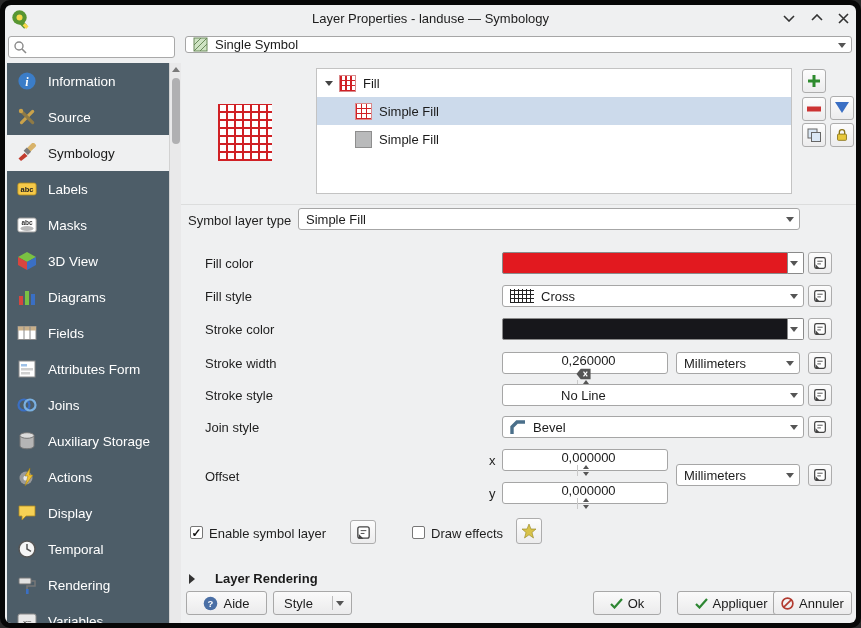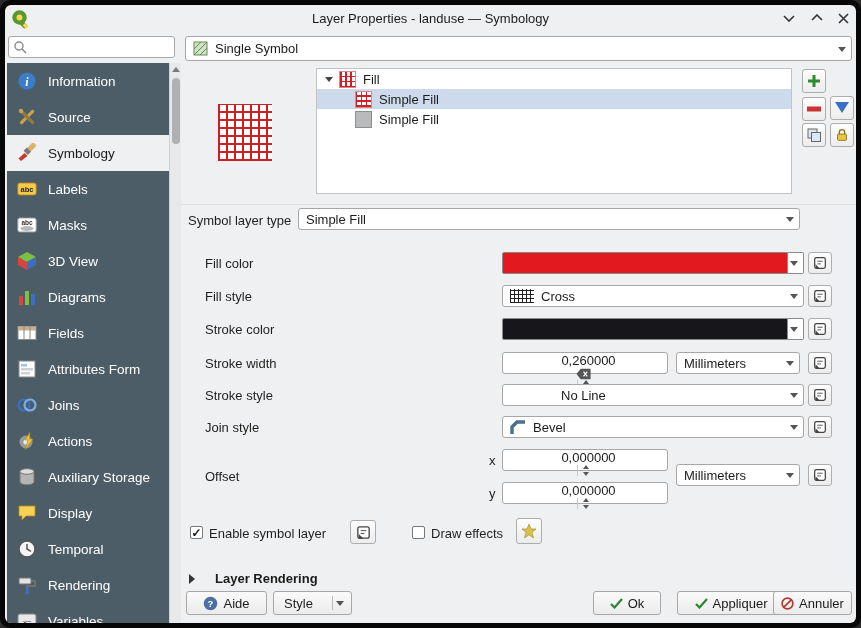--- a/index.html
+++ b/index.html
@@ -17,21 +17,21 @@
   
   .sidebar{left:2px;top:58px;width:162px;bottom:0;background:#4d5d68;overflow:hidden;}
   .side-item{height:36px;display:flex;align-items:center;color:#fff;font-size:13.5px;cursor:pointer;}
   .side-item.sel{background:#eff0f1;color:#1b1b1b;}
   .side-ico{width:22px;height:22px;margin:0 10px 0 9px;flex:none;display:flex;align-items:center;justify-content:center;}
   .scrollbar{left:164px;top:58px;width:12px;bottom:0;background:#e9e9ea;border-left:1px solid #d2d2d2;box-sizing:border-box;}
   .sb-up{position:absolute;top:1px;left:1px;width:10px;height:11px;display:flex;align-items:center;justify-content:center;}
   .sb-handle{position:absolute;left:2px;top:15px;width:8px;height:66px;background:#b0b0b2;border-radius:4px;}
   
   .treepanel{left:311px;top:63px;width:476px;height:126px;background:#fff;border:1px solid #c3c3c3;box-sizing:border-box;}
-  .trow{height:20px;display:flex;align-items:center;font-size:13px;color:#1b1b1b;}
+  .trow{height:28px;display:flex;align-items:center;font-size:13px;color:#1b1b1b;}
   .trow.sel{background:#ccdaeb;}
   .twisty{width:0;height:0;border-left:4px solid transparent;border-right:4px solid transparent;border-top:5px solid #444;margin:0 6px 0 8px;}
   .grid-red{width:15px;height:15px;background:repeating-linear-gradient(0deg,#d02025 0 1.5px,transparent 1.5px 5px),repeating-linear-gradient(90deg,#d02025 0 1.5px,transparent 1.5px 5px),#fff;border:1px solid #d9898b;margin-right:7px;flex:none;}
   .sq-gray{width:15px;height:15px;background:#b9babb;border:1px solid #8e8e8e;margin-right:7px;flex:none;}
   .preview{left:213px;top:99px;width:54px;height:57px;background:repeating-linear-gradient(0deg,#d02025 0 2px,transparent 2px 8px),repeating-linear-gradient(90deg,#d02025 0 2px,transparent 2px 8px),#fff;}
   
   .tbtn{width:24px;height:24px;background:linear-gradient(#fdfdfd,#ececed);border:1px solid #adadad;border-radius:3px;box-sizing:border-box;display:flex;align-items:center;justify-content:center;cursor:pointer;}
   
   .flabel{font-size:13px;color:#1f1f1f;}
   .ddbtn{width:24px;height:22px;background:linear-gradient(#fdfdfd,#ececed);border:1px solid #adadad;border-radius:3px;box-sizing:border-box;display:flex;align-items:center;justify-content:center;cursor:pointer;}
@@ -87,21 +87,21 @@
 
   <div class="abs searchbox">
     <span>
           <svg width="14" height="14" viewBox="0 0 14 14">
             <circle cx="6" cy="6" r="4" fill="none" stroke="#8a8a8a" stroke-width="1.4"></circle>
             <path d="M9 9 L13 13" stroke="#8a8a8a" stroke-width="1.6"></path>
           </svg>
         </span>
   </div>
 
-  <div class="combo" style="left:180px;top:31px;width:667px;height:25px">
+  <div class="combo" style="left:180px;top:31px;width:667px;height:17px">
     <span style="margin-right:7px">
           <svg width="15" height="15" viewBox="0 0 15 15">
             <rect x="1" y="1" width="13" height="13" fill="#cfe3c4" stroke="#6a8a5a"></rect>
             <path d="M1 14 L14 1 M1 8 L8 1 M7 14 L14 7" stroke="#6a8a5a" stroke-width="1"></path>
           </svg>
         </span>
     <span>Single Symbol</span>
     <span class="chev"></span>
   </div>
 
@@ -201,35 +201,35 @@
             <svg width="20" height="20" viewBox="0 0 20 20">
               <circle cx="7" cy="10" r="5.5" fill="none" stroke="#3a6fc4" stroke-width="2.2"></circle>
               <circle cx="13" cy="10" r="5.5" fill="none" stroke="#7ab0e0" stroke-width="2.2"></circle>
             </svg>
           </span>
       <span>Joins</span>
     </div>
     <div class="side-item">
       <span class="side-ico">
             <svg width="20" height="20" viewBox="0 0 20 20">
+              <path d="M3 4.5 v10.5 a7 2.8 0 0 0 14 0 V4.5" fill="#b5b5b5" stroke="#777"></path>
+              <ellipse cx="10" cy="4.5" rx="7" ry="2.8" fill="#dcdcdc" stroke="#777"></ellipse>
+            </svg>
+          </span>
+      <span>Auxiliary Storage</span>
+    </div>
+    <div class="side-item">
+      <span class="side-ico">
+            <svg width="20" height="20" viewBox="0 0 20 20">
               <circle cx="9" cy="11" r="6.5" fill="#9a9a9a"></circle>
               <circle cx="9" cy="11" r="2.6" fill="#e8e8e8"></circle>
               <path d="M13 1 L8 9 h3 L8 19 L16 8 h-3.5 Z" fill="#f2c230" stroke="#9a7a10" stroke-width="0.5"></path>
             </svg>
           </span>
       <span>Actions</span>
-    </div>
-    <div class="side-item">
-      <span class="side-ico">
-            <svg width="20" height="20" viewBox="0 0 20 20">
-              <path d="M3 4.5 v10.5 a7 2.8 0 0 0 14 0 V4.5" fill="#b5b5b5" stroke="#777"></path>
-              <ellipse cx="10" cy="4.5" rx="7" ry="2.8" fill="#dcdcdc" stroke="#777"></ellipse>
-            </svg>
-          </span>
-      <span>Auxiliary Storage</span>
     </div>
     <div class="side-item">
       <span class="side-ico">
             <svg width="20" height="20" viewBox="0 0 20 20">
               <path d="M2 3 h16 v10 h-9 l-4 4 v-4 h-3 Z" fill="#f7d154" stroke="#b08a1e" stroke-width="0.8"></path>
             </svg>
           </span>
       <span>Display</span>
     </div>
     <div class="side-item">

